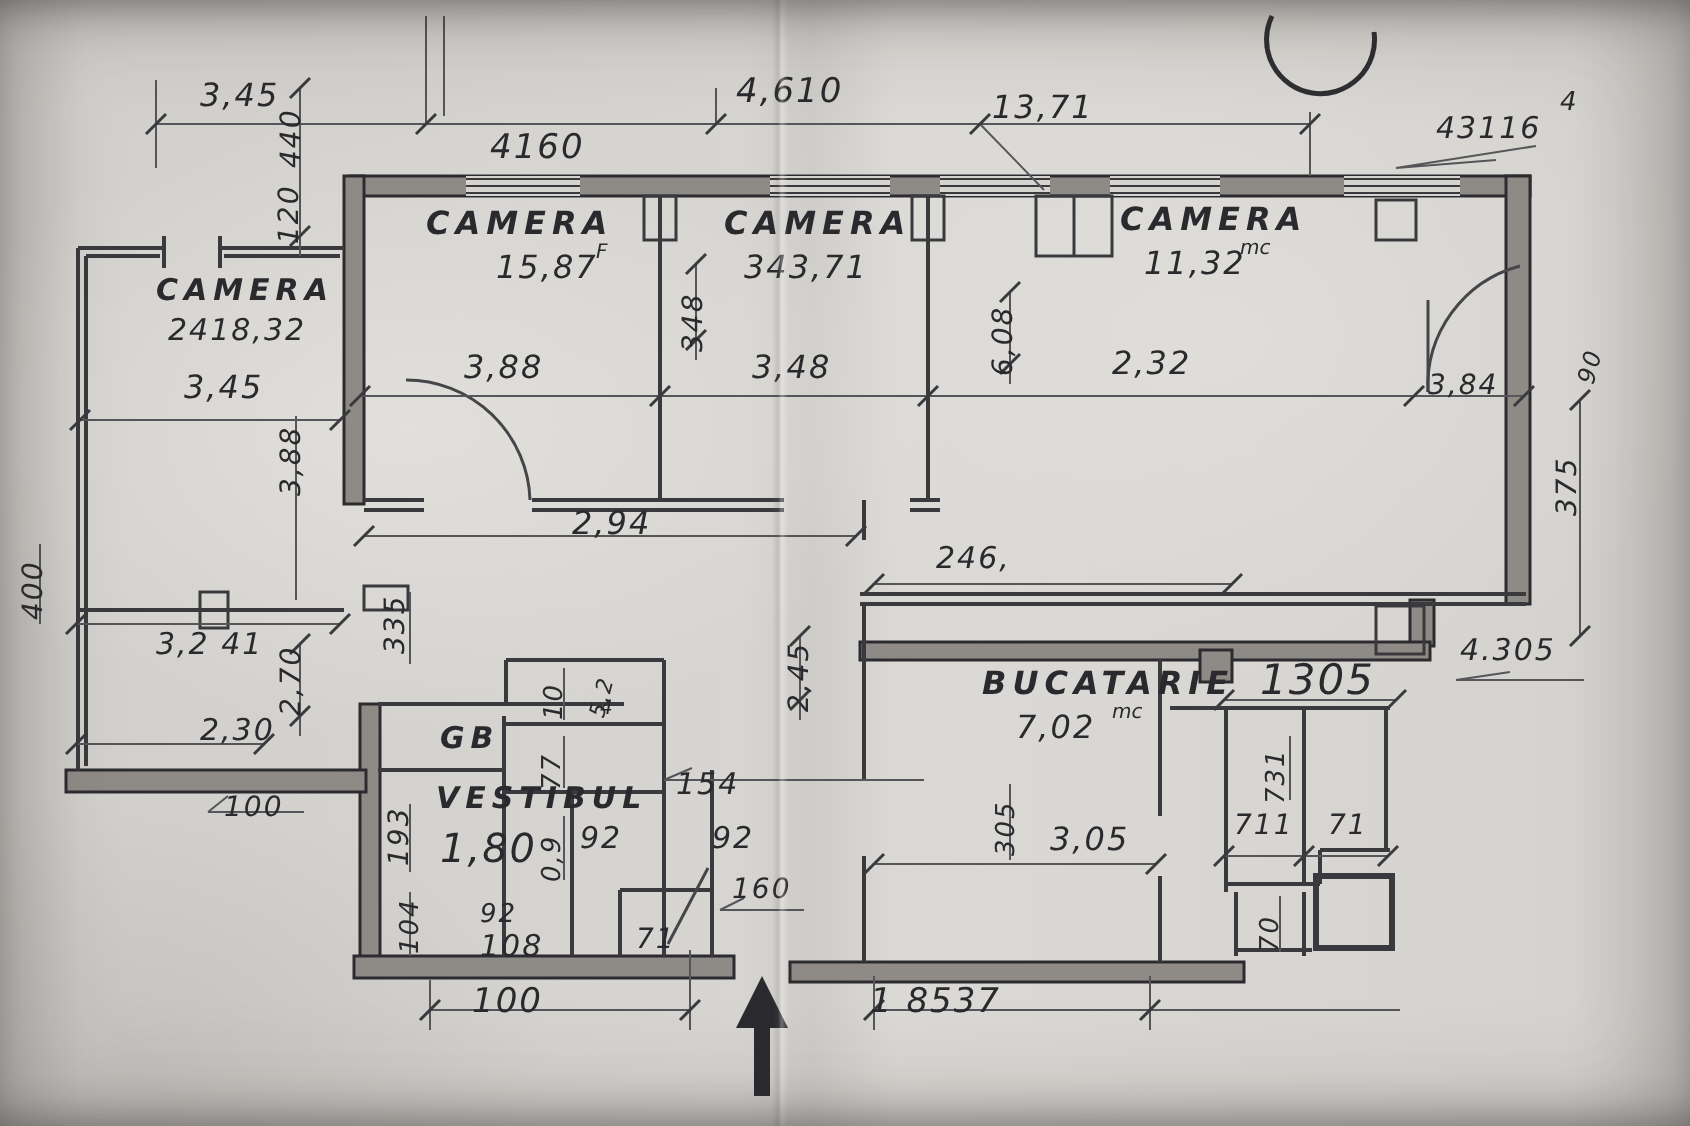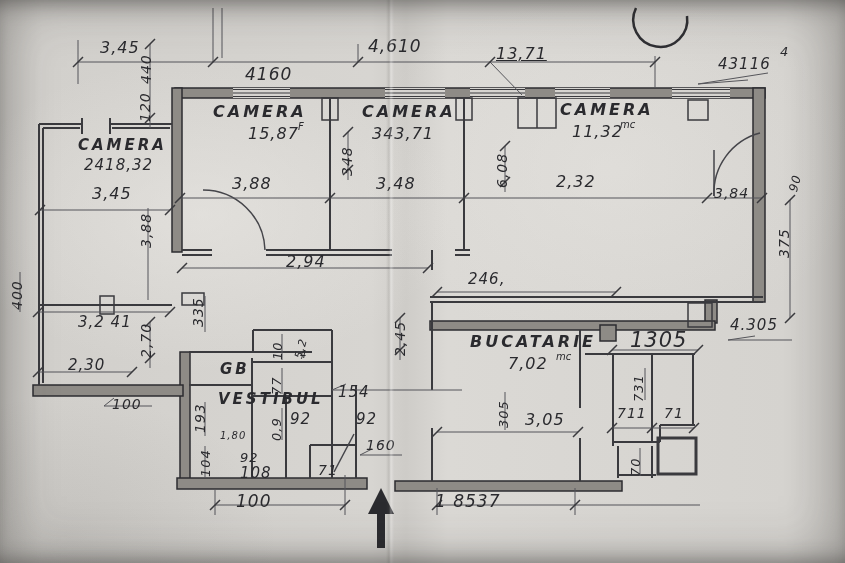--- a/index.html
+++ b/index.html
@@ -159,33 +159,33 @@
       <polygon points="381,488 368,514 394,514"></polygon>
     </g>
 
     <path d="M636,8 A27,27 0 1 0 687,16" stroke="#2f2f33" stroke-width="2.5" fill="none"></path>
   </svg>
 
   <div id="labels">
       <span class="lbl" style="left: 100px; top: 40px; font-size: 16px; transform: rotate(0deg);">3,45</span>
       <span class="lbl" style="left: 245px; top: 38px; font-size: 17px; transform: rotate(0deg); margin-top: 28px;">4160</span>
       <span class="lbl" style="left: 368px; top: 38px; font-size: 17px; transform: rotate(0deg);">4,610</span>
-      <span class="lbl" style="left: 496px; top: 46px; font-size: 16px; transform: rotate(0deg); text-decoration: underline;">13,71</span>
+      <span class="lbl" style="left: 496px; top: 46px; font-size: 16px; transform: rotate(0deg);">13,71</span>
       <span class="lbl" style="left: 718px; top: 57px; font-size: 15px; transform: rotate(0deg);">43116</span>
       <span class="lbl" style="left: 780px; top: 45px; font-size: 13px; transform: rotate(0deg);">4</span>
       <span class="lbl" style="left: 139px; top: 84px; font-size: 14px; transform: rotate(-90deg);">440</span>
       <span class="lbl" style="left: 138px; top: 122px; font-size: 14px; transform: rotate(-90deg);">120</span>
       <span class="lbl room" style="left: 78px; top: 138px; font-size: 15px; transform: rotate(0deg);">CAMERA</span>
       <span class="lbl" style="left: 84px; top: 158px; font-size: 15px; transform: rotate(0deg);">2418,32</span>
       <span class="lbl" style="left: 92px; top: 186px; font-size: 16px; transform: rotate(0deg);">3,45</span>
       <span class="lbl" style="left: 139px; top: 248px; font-size: 14px; transform: rotate(-90deg);">3,88</span>
       <span class="lbl" style="left: 10px; top: 310px; font-size: 14px; transform: rotate(-90deg);">400</span>
       <span class="lbl" style="left: 78px; top: 315px; font-size: 15px; transform: rotate(0deg);">3,2 41</span>
       <span class="lbl" style="left: 139px; top: 358px; font-size: 14px; transform: rotate(-90deg);">2,70</span>
-      <span class="lbl" style="left: 68px; top: 358px; font-size: 15px; transform: rotate(0deg);">2,30</span>
+      <span class="lbl" style="left: 100px; top: 358px; font-size: 15px; transform: rotate(0deg);">2,30</span>
       <span class="lbl" style="left: 112px; top: 397px; font-size: 14px; transform: rotate(0deg);">100</span>
       <span class="lbl room" style="left: 213px; top: 104px; transform: rotate(0deg);">CAMERA</span>
       <span class="lbl" style="left: 248px; top: 126px; font-size: 16px; transform: rotate(0deg);">15,87</span>
       <span class="lbl sup" style="left: 298px; top: 122px; transform: rotate(0deg);">F</span>
       <span class="lbl" style="left: 232px; top: 176px; font-size: 16px; transform: rotate(0deg);">3,88</span>
       <span class="lbl" style="left: 340px; top: 176px; font-size: 14px; transform: rotate(-90deg);">348</span>
       <span class="lbl room" style="left: 362px; top: 104px; transform: rotate(0deg);">CAMERA</span>
       <span class="lbl" style="left: 372px; top: 126px; font-size: 16px; transform: rotate(0deg);">343,71</span>
       <span class="lbl" style="left: 376px; top: 176px; font-size: 16px; transform: rotate(0deg);">3,48</span>
       <span class="lbl" style="left: 495px; top: 188px; font-size: 14px; transform: rotate(-90deg);">6,08</span>
@@ -197,37 +197,37 @@
       <span class="lbl" style="left: 787px; top: 190px; font-size: 12px; transform: rotate(-75deg);">90</span>
       <span class="lbl" style="left: 777px; top: 258px; font-size: 14px; transform: rotate(-90deg);">375</span>
       <span class="lbl" style="left: 730px; top: 318px; font-size: 15px; transform: rotate(0deg);">4.305</span>
       <span class="lbl" style="left: 286px; top: 254px; font-size: 16px; transform: rotate(0deg);">2,94</span>
       <span class="lbl" style="left: 468px; top: 272px; font-size: 15px; transform: rotate(0deg);">246,</span>
       <span class="lbl" style="left: 393px; top: 356px; font-size: 14px; transform: rotate(-90deg);">2,45</span>
       <span class="lbl" style="left: 191px; top: 327px; font-size: 14px; transform: rotate(-90deg);">335</span>
       <span class="lbl" style="left: 193px; top: 433px; font-size: 14px; transform: rotate(-90deg);">193</span>
       <span class="lbl room" style="left: 220px; top: 362px; font-size: 15px; transform: rotate(0deg);">GB</span>
       <span class="lbl room" style="left: 218px; top: 392px; font-size: 15px; transform: rotate(0deg);">VESTIBUL</span>
-      <span class="lbl" style="left: 220px; top: 431px; font-size: 10px; transform: rotate(0deg);">1,80</span>
+      <span class="lbl" style="left: 220px; top: 414px; font-size: 20px; transform: rotate(0deg);">1,80</span>
       <span class="lbl" style="left: 271px; top: 360px; font-size: 13px; transform: rotate(-90deg);">10</span>
       <span class="lbl" style="left: 293px; top: 357px; font-size: 11px; transform: rotate(-75deg);">5,2</span>
       <span class="lbl" style="left: 300px; top: 350px; font-size: 10px; transform: rotate(0deg);">4</span>
       <span class="lbl" style="left: 270px; top: 395px; font-size: 13px; transform: rotate(-90deg);">77</span>
       <span class="lbl" style="left: 270px; top: 441px; font-size: 13px; transform: rotate(-90deg);">0,9</span>
       <span class="lbl" style="left: 290px; top: 412px; font-size: 15px; transform: rotate(0deg);">92</span>
       <span class="lbl" style="left: 338px; top: 372px; font-size: 15px; transform: rotate(0deg); margin-top: 13px;">154</span>
       <span class="lbl" style="left: 356px; top: 412px; font-size: 15px; transform: rotate(0deg);">92</span>
       <span class="lbl" style="left: 366px; top: 438px; font-size: 14px; transform: rotate(0deg);">160</span>
       <span class="lbl" style="left: 240px; top: 451px; font-size: 13px; transform: rotate(0deg);">92</span>
       <span class="lbl" style="left: 240px; top: 466px; font-size: 15px; transform: rotate(0deg);">108</span>
       <span class="lbl" style="left: 318px; top: 463px; font-size: 14px; transform: rotate(0deg);">71</span>
       <span class="lbl" style="left: 199px; top: 477px; font-size: 13px; transform: rotate(-90deg);">104</span>
       <span class="lbl" style="left: 236px; top: 493px; font-size: 17px; transform: rotate(0deg);">100</span>
       <span class="lbl" style="left: 435px; top: 493px; font-size: 17px; transform: rotate(0deg);">1 8537</span>
-      <span class="lbl room" style="left: 470px; top: 334px; transform: rotate(0deg);">BUCATARIE</span>
+      <span class="lbl room" style="left: 491px; top: 334px; transform: rotate(0deg);">BUCATARIE</span>
       <span class="lbl" style="left: 508px; top: 356px; font-size: 16px; transform: rotate(0deg);">7,02</span>
       <span class="lbl sup" style="left: 556px; top: 352px; transform: rotate(0deg);">mc</span>
       <span class="lbl" style="left: 630px; top: 330px; font-size: 21px; transform: rotate(0deg);">1305</span>
       <span class="lbl" style="left: 632px; top: 402px; font-size: 13px; transform: rotate(-90deg);">731</span>
       <span class="lbl" style="left: 617px; top: 406px; font-size: 14px; transform: rotate(0deg);">711</span>
       <span class="lbl" style="left: 664px; top: 406px; font-size: 14px; transform: rotate(0deg);">71</span>
       <span class="lbl" style="left: 629px; top: 476px; font-size: 13px; transform: rotate(-90deg);">70</span>
       <span class="lbl" style="left: 497px; top: 428px; font-size: 13px; transform: rotate(-90deg);">305</span>
       <span class="lbl" style="left: 525px; top: 412px; font-size: 16px; transform: rotate(0deg);">3,05</span>
     </div>

